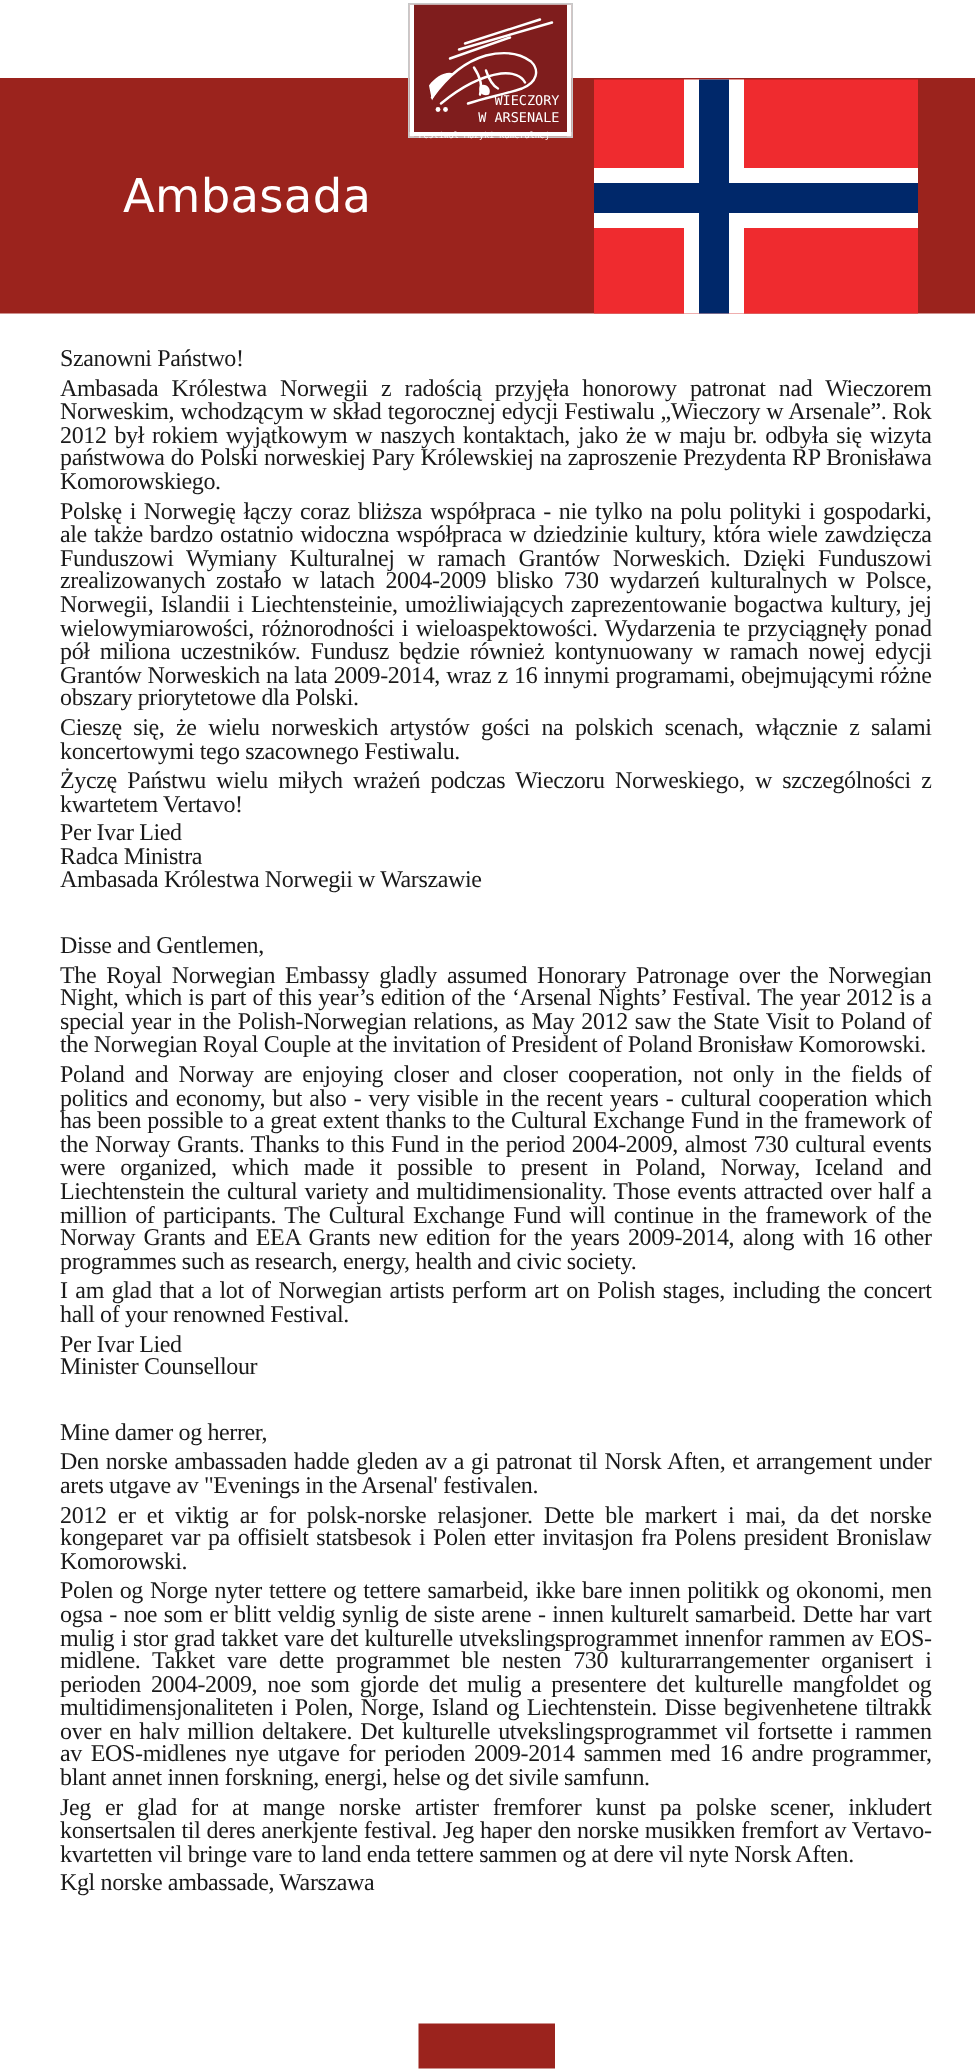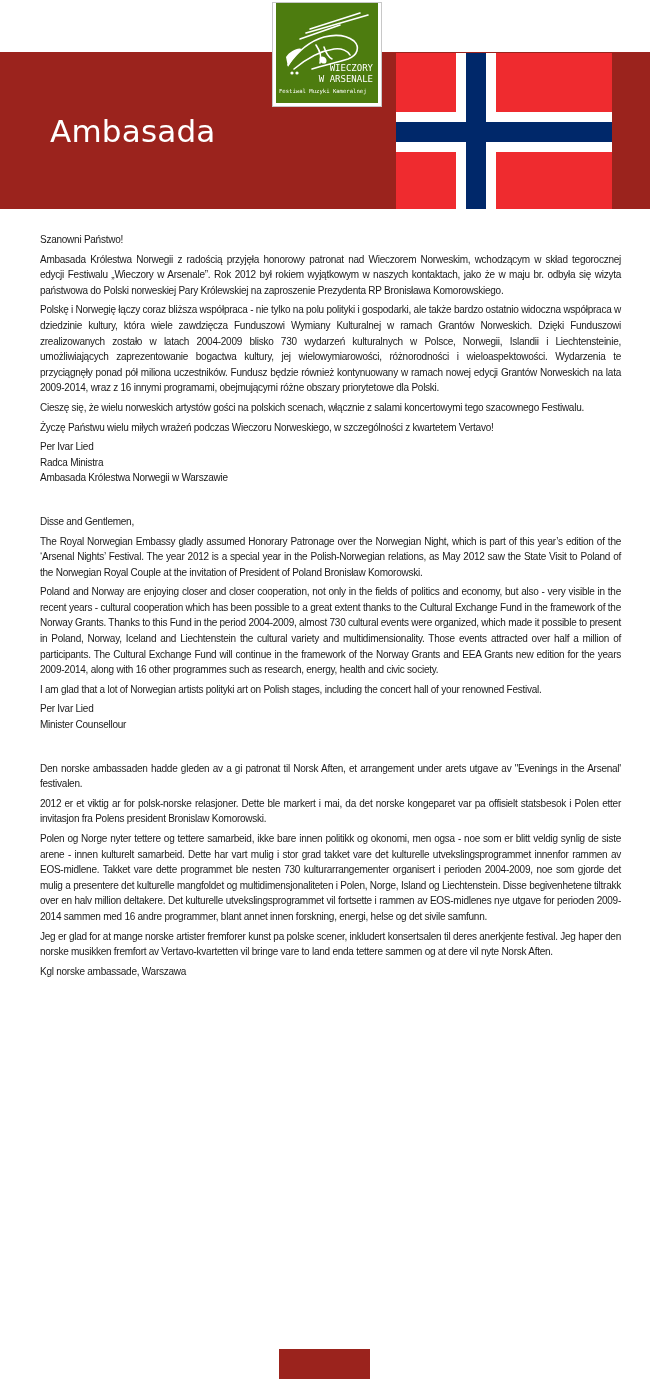--- a/index.html
+++ b/index.html
@@ -1,36 +1,36 @@
 <!DOCTYPE html>
 <html><head>
   <meta charset="utf-8">
   <style>
     * { box-sizing: border-box; margin: 0; padding: 0; }
     html, body { width: 650px; height: 1380px; background: #ffffff; overflow: hidden; }
     body { position: relative; font-family: "DejaVu Sans", sans-serif; color: #1a1a1a; }
 
     .banner { position: absolute; left: 0; top: 52px; width: 650px; height: 157px; background: #9b231d; }
     .banner-title { position: absolute; left: 50px; top: 112px; color: #ffffff; font-family: "DejaVu Sans", sans-serif; font-size: 31px; line-height: 38px; letter-spacing: 0.2px; }
-    .banner-title div { white-space: nowrap; }
+    .banner-title div { white-space: nowrap; margin-left: 32px; }
 
     .flag { position: absolute; left: 396px; top: 53px; width: 216px; height: 156px; background: #ef2b2f; }
     .flag .w-v { position: absolute; left: 60px; top: 0; width: 40px; height: 100%; background: #ffffff; }
     .flag .w-h { position: absolute; left: 0; top: 59px; width: 100%; height: 40px; background: #ffffff; }
     .flag .b-v { position: absolute; left: 70px; top: 0; width: 20px; height: 100%; background: #00286a; }
     .flag .b-h { position: absolute; left: 0; top: 69px; width: 100%; height: 20px; background: #00286a; }
 
-    .logo { position: absolute; left: 273px; top: 3px; width: 108px; height: 103px; background: #4d7c0f; border: 3px solid #ffffff; border-top: none; outline: 1px solid #c8c8c8; }
+    .logo { position: absolute; left: 273px; top: 3px; width: 108px; height: 88px; background: #7f1d1d; border: 3px solid #ffffff; border-top: none; outline: 1px solid #c8c8c8; }
     .logo svg { position: absolute; left: 4px; top: 4px; }
     .logo-line1, .logo-line2 { position: absolute; right: 5px; color: #ffffff; font-family: "DejaVu Sans Mono", monospace; font-size: 9px; line-height: 10px; white-space: nowrap; }
     .logo-line1 { top: 60px; }
     .logo-line2 { top: 71px; }
     .logo-sub { position: absolute; left: 3px; top: 85px; color: #ffffff; font-family: "DejaVu Sans Mono", monospace; font-size: 5.6px; line-height: 7px; white-space: nowrap; }
 
-    .content { position: absolute; left: 40px; top: 232px; width: 581px; font-family: Liberation Sans, sans-serif; font-size: 10px; line-height: 15.6px; letter-spacing: -0.25px; }
+    .content { position: absolute; left: 40px; top: 232px; width: 581px; font-family: Liberation Serif, serif; font-size: 16px; line-height: 15.6px; letter-spacing: -0.25px; }
     .content p { text-align: justify; margin-bottom: 4px; }
     .content p.greeting { text-align: left; }
     .sig { text-align: left; }
     .sig div { white-space: nowrap; }
     .section { margin-bottom: 28px; }
     .section + .section { margin-top: 0; }
 
     .footer-bar { position: absolute; left: 279px; top: 1349px; width: 91px; height: 30px; background: #9b231d; }
   </style>
 </head>
@@ -84,28 +84,29 @@
       <div>Per Ivar Lied</div>
       <div>Radca Ministra</div>
       <div>Ambasada Królestwa Norwegii w Warszawie</div>
     </div>
   </div>
 
   <div class="section">
     <p class="greeting">Disse and Gentlemen,</p>
     <p>The Royal Norwegian Embassy gladly assumed Honorary Patronage over the Norwegian Night, which is part of this year’s edition of the ‘Arsenal Nights’ Festival. The year 2012 is a special year in the Polish-Norwegian relations, as May 2012 saw the State Visit to Poland of the Norwegian Royal Couple at the invitation of President of Poland Bronisław Komorowski.</p>
     <p>Poland and Norway are enjoying closer and closer cooperation, not only in the fields of politics and economy, but also - very visible in the recent years - cultural cooperation which has been possible to a great extent thanks to the Cultural Exchange Fund in the framework of the Norway Grants. Thanks to this Fund in the period 2004-2009, almost 730 cultural events were organized, which made it possible to present in Poland, Norway, Iceland and Liechtenstein the cultural variety and multidimensionality. Those events attracted over half a million of participants. The Cultural Exchange Fund will continue in the framework of the Norway Grants and EEA Grants new edition for the years 2009-2014, along with 16 other programmes such as research, energy, health and civic society.</p>
-    <p>I am glad that a lot of Norwegian artists polityki art on Polish stages, including the concert hall of your renowned Festival.</p>
+    <p>I am glad that a lot of Norwegian artists perform art on Polish stages, including the concert hall of your renowned Festival.</p>
     <div class="sig">
       <div>Per Ivar Lied</div>
       <div>Minister Counsellour</div>
     </div>
   </div>
 
   <div class="section">
+    <p class="greeting">Mine damer og herrer,</p>
     <p>Den norske ambassaden hadde gleden av a gi patronat til Norsk Aften, et arrangement under arets utgave av "Evenings in the Arsenal' festivalen.</p>
     <p>2012 er et viktig ar for polsk-norske relasjoner. Dette ble markert i mai, da det norske kongeparet var pa offisielt statsbesok i Polen etter invitasjon fra Polens president Bronislaw Komorowski.</p>
     <p>Polen og Norge nyter tettere og tettere samarbeid, ikke bare innen politikk og okonomi, men ogsa - noe som er blitt veldig synlig de siste arene - innen kulturelt samarbeid. Dette har vart mulig i stor grad takket vare det kulturelle utvekslingsprogrammet innenfor rammen av EOS-midlene. Takket vare dette programmet ble nesten 730 kulturarrangementer organisert i perioden 2004-2009, noe som gjorde det mulig a presentere det kulturelle mangfoldet og multidimensjonaliteten i Polen, Norge, Island og Liechtenstein. Disse begivenhetene tiltrakk over en halv million deltakere. Det kulturelle utvekslingsprogrammet vil fortsette i rammen av EOS-midlenes nye utgave for perioden 2009-2014 sammen med 16 andre programmer, blant annet innen forskning, energi, helse og det sivile samfunn.</p>
     <p>Jeg er glad for at mange norske artister fremforer kunst pa polske scener, inkludert konsertsalen til deres anerkjente festival. Jeg haper den norske musikken fremfort av Vertavo-kvartetten vil bringe vare to land enda tettere sammen og at dere vil nyte Norsk Aften.</p>
     <div class="sig">
       <div>Kgl norske ambassade, Warszawa</div>
     </div>
   </div>
 
 </div>

